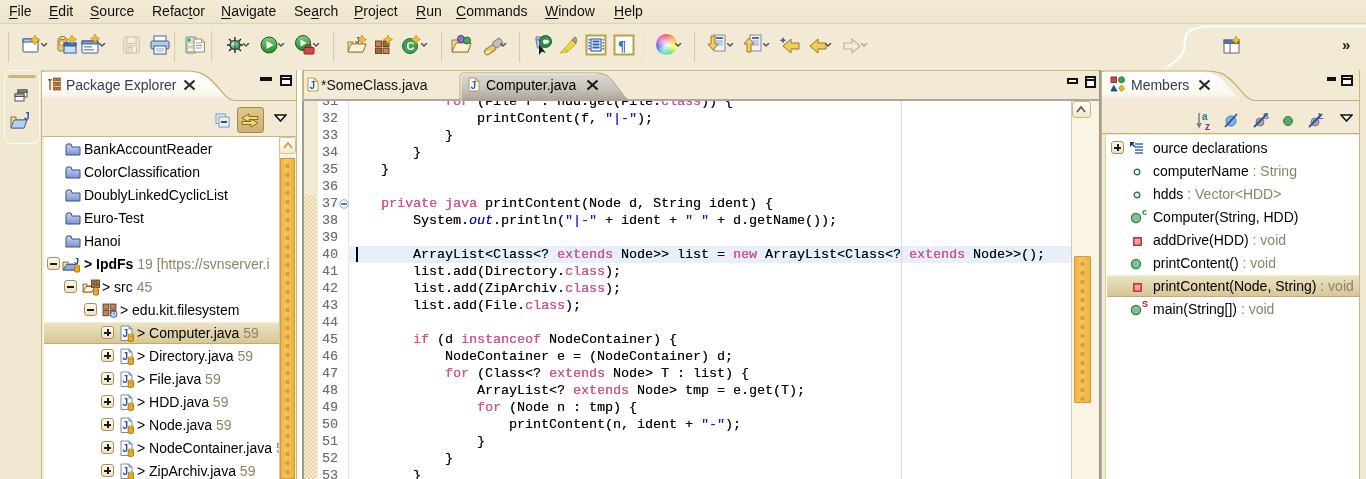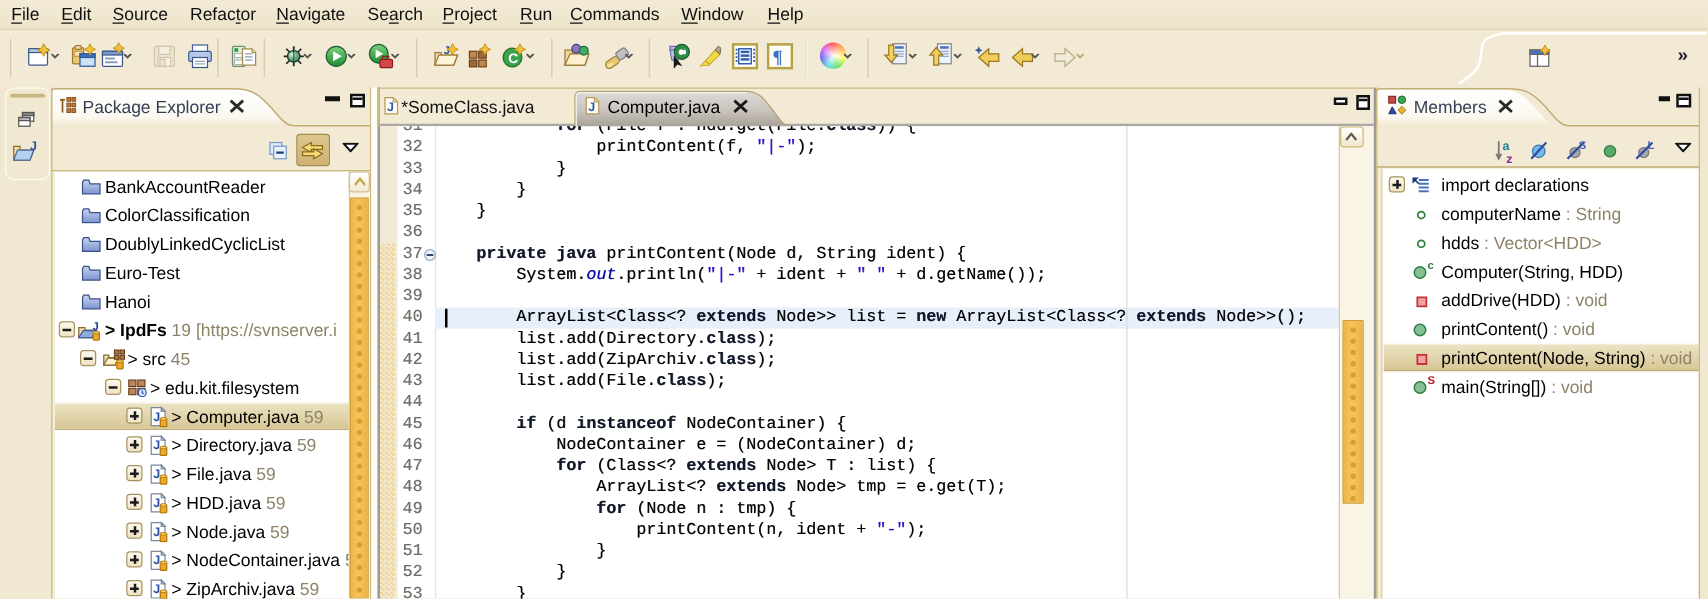--- a/index.html
+++ b/index.html
@@ -14,21 +14,21 @@
 .tsep { position:absolute; top:6px; width:2px; height:31px;
   background:linear-gradient(90deg,#cdbf96,#f8f4e8); }
 .vtitle { position:absolute; font-size:14px; color:#333f54; }
 .trow { position:absolute; font-size:14px; color:#000; white-space:nowrap; }
 .grey { color:#8d8367; }
 .bld { font-weight:bold; }
 #code, #gutter { position:absolute; font-family:"Liberation Mono", monospace;
   font-size:13.333px; line-height:17px; white-space:pre; }
 #code { color:#000; text-shadow:0.35px 0 0 rgba(0,0,0,0.55); }
 #gutter { color:#6e6e68; text-align:right; text-shadow:0.35px 0 0 rgba(110,110,104,0.5); }
-.k { color:#0f172a; font-weight:bold; }
+.k { color:#ec4899; font-weight:normal; }
 .s { color:#2a00ff; }
 .ital { color:#0000c0; font-style:italic; }
 .exp { position:absolute; width:13px; height:13px; border:1px solid #a8935f; border-radius:3px;
   background:linear-gradient(#fdf9ee,#efe3c2); }
 .exp i { position:absolute; left:2px; right:2px; top:5px; height:2px; background:#1c1c1c; }
 .exp u { position:absolute; left:5px; top:2px; bottom:2px; width:2px; background:#1c1c1c; }
 .mini { position:absolute; width:11px; height:4px; background:#111; }
 .maxi { position:absolute; width:12px; height:11px; border:2px solid #111; background:#fff; }
 .maxi i { display:block; margin-top:1px; height:2px; background:#111; }
 </style>
@@ -783,21 +783,21 @@
         <svg class="abs" style="left:26px;top:4px" width="16" height="15" viewBox="0 0 16 15">
 <g stroke="#4a72c0" stroke-width="1.6">
 <line x1="6" y1="3" x2="14" y2="3"></line>
             <line x1="6" y1="6" x2="14" y2="6"></line>
 <line x1="6" y1="9" x2="14" y2="9"></line>
             <line x1="6" y1="12" x2="14" y2="12"></line>
           </g>
 <path d="M1,6 L1,1 L6,1 Z" fill="#1a3a7c"></path>
 <line x1="2" y1="2" x2="6" y2="6" stroke="#1a3a7c" stroke-width="1.4"></line>
 </svg>
-        <div class="trow" style="left:50px;top:0;height:23px;line-height:23px">import declarations</div>
+        <div class="trow" style="left:50px;top:0;height:23px;line-height:23px">ource declarations</div>
       </div>
 <div class="abs" style="left:0;top:25px;width:256px;height:23px">
         <svg class="abs" style="left:30px;top:8px" width="8" height="8" viewBox="0 0 8 8">
           <circle cx="4" cy="4" r="2.8" fill="#fff" stroke="#2c7c3c" stroke-width="1.4"></circle>
         </svg>
         <div class="trow" style="left:50px;top:0;height:23px;line-height:23px">computerName <span class="grey">: String</span></div>
       </div>
 <div class="abs" style="left:0;top:48px;width:256px;height:23px">
         <svg class="abs" style="left:30px;top:8px" width="8" height="8" viewBox="0 0 8 8">
           <circle cx="4" cy="4" r="2.8" fill="#fff" stroke="#2c7c3c" stroke-width="1.4"></circle>

